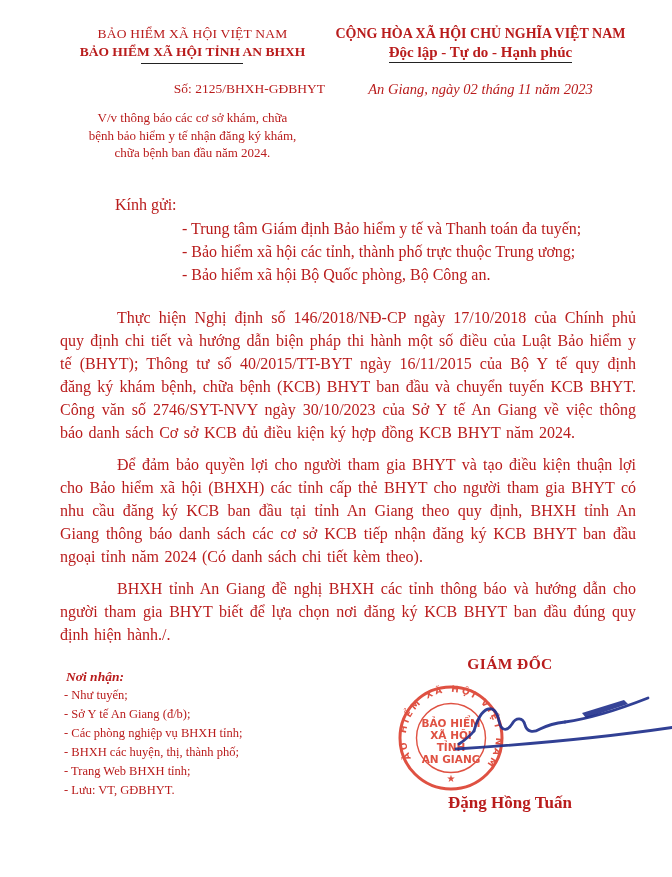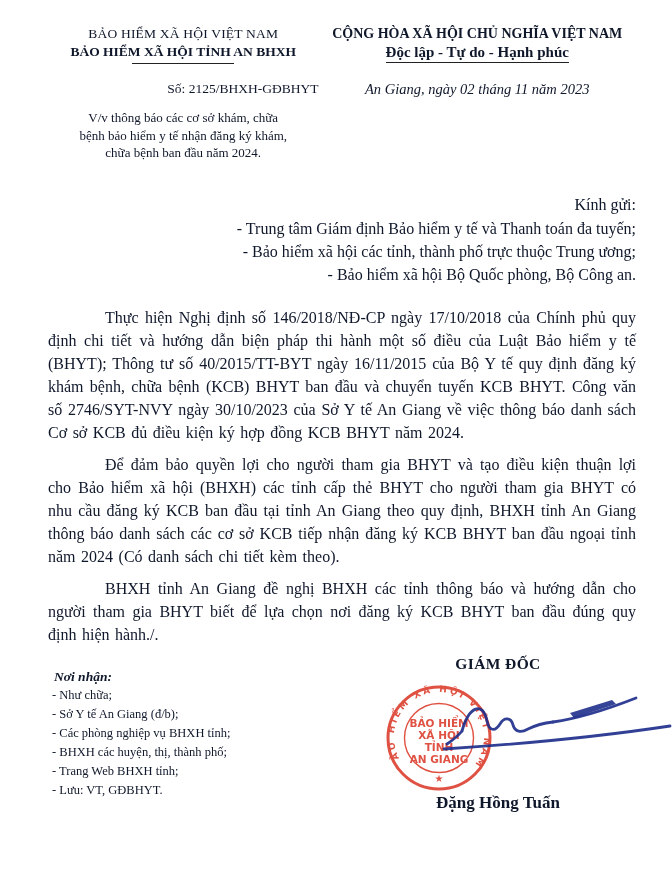--- a/index.html
+++ b/index.html
@@ -3,43 +3,43 @@
 <meta charset="utf-8">
 <style>
   * { margin: 0; padding: 0; box-sizing: border-box; }
   html, body { background: #888; }
   .page {
     position: relative;
     width: 672px;
     height: 877px;
     margin: 0 auto;
     background: #ffffff;
-    color: #0f172a;
+    color: #b91c1c;
     font-family: "Liberation Serif", "DejaVu Serif", serif;
     overflow: hidden;
-    padding: 26px 36px 0 48px;
+    padding: 26px 36px 0 60px;
   }
 
   
   .hdr { display: flex; }
   .hdr-left { width: 46%; text-align: center; }
   .hdr-right { width: 54%; text-align: center; }
   .org-parent { font-size: 13.5px; letter-spacing: .2px; }
   .org-name   { font-size: 13.5px; font-weight: bold; margin-top: 2px; }
   .rule-short { width: 102px; border-bottom: 1.4px solid #222; margin: 3px auto 0; }
   .national   { font-size: 14px; font-weight: bold; }
   .motto      { font-size: 15px; font-weight: bold; margin-top: 2px; }
   .motto span { border-bottom: 1.4px solid #222; padding-bottom: 2px; }
   .hdr-row2 { display: flex; margin-top: 17px; }
   .doc-number { width: 46%; text-align: right; font-size: 13.5px; }
   .date-line  { width: 54%; text-align: center; font-size: 14.5px; font-style: italic; }
   .subject { width: 46%; margin-top: 11px; text-align: center; font-size: 13px; line-height: 17.5px; }
 
   
-  .salutation { margin-top: 34px; font-size: 16px; text-align: right; }
+  .salutation { margin-top: 34px; font-size: 16px; }
   .salutation-label { margin-left: 55px; margin-bottom: 3px; }
   .salutation-list div { margin-left: 122px; line-height: 23px; }
 
   
   .body-block { margin-top: 20px; }
   .body-block p {
     font-size: 16px;
     line-height: 23px;
     text-align: justify;
     text-indent: 57px;
@@ -96,21 +96,21 @@
 
   <div class="body-block">
     <p>Thực hiện Nghị định số 146/2018/NĐ-CP ngày 17/10/2018 của Chính phủ quy định chi tiết và hướng dẫn biện pháp thi hành một số điều của Luật Bảo hiểm y tế (BHYT); Thông tư số 40/2015/TT-BYT ngày 16/11/2015 của Bộ Y tế quy định đăng ký khám bệnh, chữa bệnh (KCB) BHYT ban đầu và chuyển tuyến KCB BHYT. Công văn số 2746/SYT-NVY ngày 30/10/2023 của Sở Y tế An Giang về việc thông báo danh sách Cơ sở KCB đủ điều kiện ký hợp đồng KCB BHYT năm 2024.</p>
     <p>Để đảm bảo quyền lợi cho người tham gia BHYT và tạo điều kiện thuận lợi cho Bảo hiểm xã hội (BHXH) các tỉnh cấp thẻ BHYT cho người tham gia BHYT có nhu cầu đăng ký KCB ban đầu tại tỉnh An Giang theo quy định, BHXH tỉnh An Giang thông báo danh sách các cơ sở KCB tiếp nhận đăng ký KCB BHYT ban đầu ngoại tỉnh năm 2024 (Có danh sách chi tiết kèm theo).</p>
     <p>BHXH tỉnh An Giang đề nghị BHXH các tỉnh thông báo và hướng dẫn cho người tham gia BHYT biết để lựa chọn nơi đăng ký KCB BHYT ban đầu đúng quy định hiện hành./.</p>
   </div>
 
   <div class="footer">
     <div class="noi-nhan-label">Nơi nhận:</div>
     <div class="noi-nhan-list">
-      <div>- Như chữa;</div>
+      <div>- Như tuyến;</div>
       <div>- Sở Y tế An Giang (đ/b);</div>
       <div>- Các phòng nghiệp vụ BHXH tỉnh;</div>
       <div>- BHXH các huyện, thị, thành phố;</div>
       <div>- Trang Web BHXH tỉnh;</div>
       <div>- Lưu: VT, GĐBHYT.</div>
     </div>
 
     <div class="sig-title">GIÁM ĐỐC</div>
 
     <svg class="seal-svg" width="110" height="110" viewBox="0 0 110 110">

